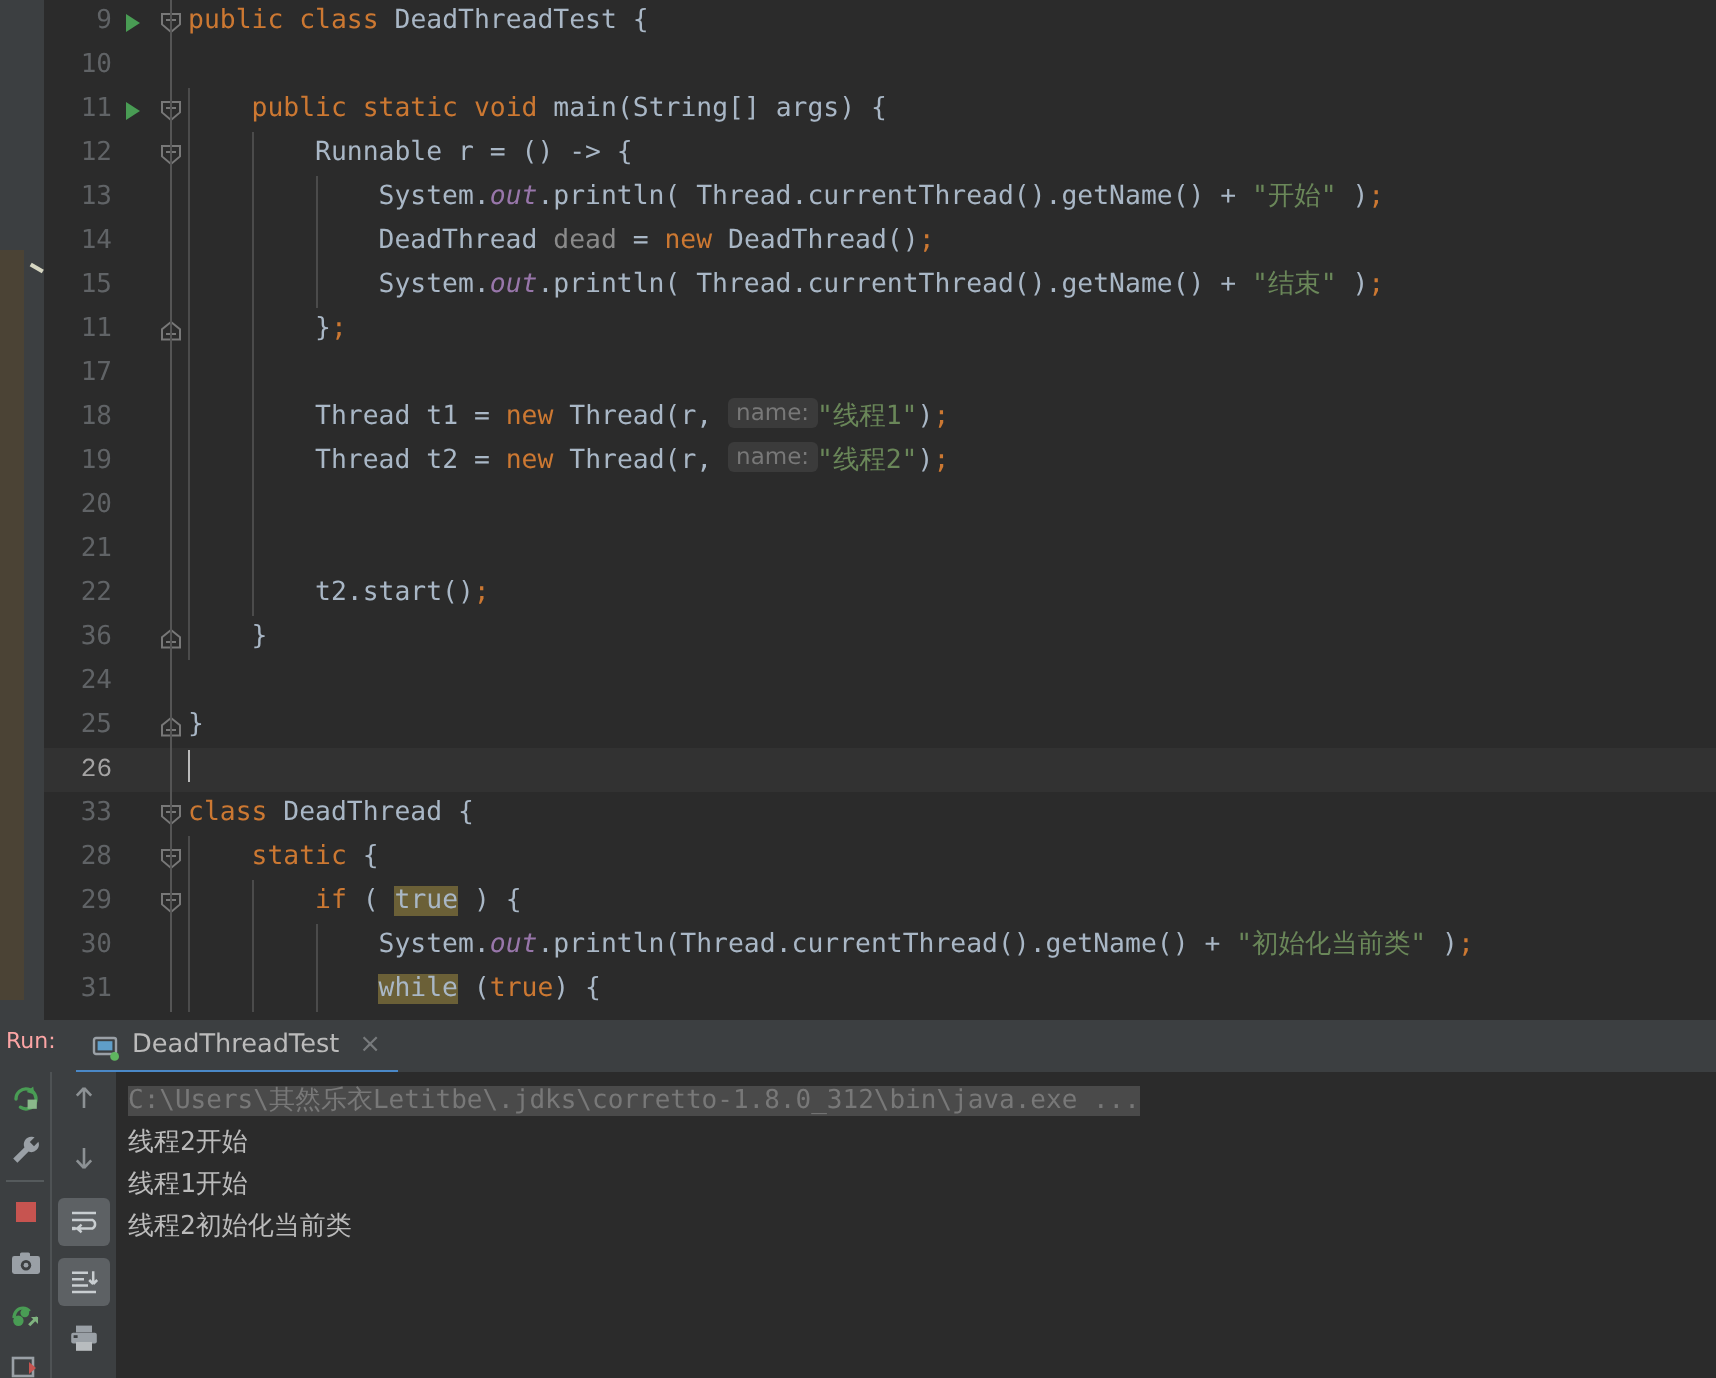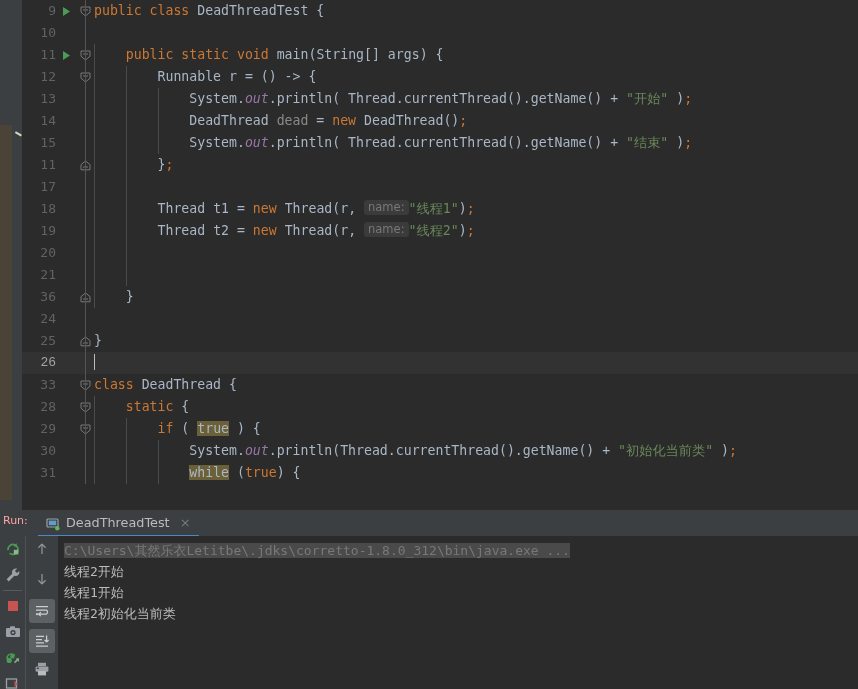--- a/index.html
+++ b/index.html
@@ -218,20 +218,21 @@
         <div class="code-line"><span class="linenum">15</span><span class="guide" style="left: 63px; background: rgb(85, 85, 85);"></span><span class="guide" style="left: 72px;"></span><span class="guide" style="left: 103.8px;"></span><span class="guide" style="left: 135.6px;"></span><span class="codetext"><span class="plain">            </span><span class="cls">System</span><span class="plain">.</span><span class="field-s">out</span><span class="plain">.println( </span><span class="cls">Thread</span><span class="plain">.</span><span class="m-stat">currentThread</span><span class="plain">().getName() + </span><span class="str">"结束"</span><span class="plain"> )</span><span class="semi">;</span></span></div>
         <div class="code-line"><span class="linenum">11</span><span class="fold" style="padding-top: 6px;"><svg width="11" height="11" viewBox="0 0 11 11">
               <path d="M1 9.8 H10 V4.6 L5.5 1 L1 4.6 Z" fill="none" stroke="#787878" stroke-width="1"></path>
               <path d="M3 7 H8" stroke="#787878" stroke-width="1"></path>
             </svg></span><span class="guide" style="left: 63px; background: rgb(85, 85, 85);"></span><span class="guide" style="left: 72px;"></span><span class="guide" style="left: 103.8px;"></span><span class="codetext"><span class="plain">        }</span><span class="semi">;</span></span></div>
         <div class="code-line"><span class="linenum">17</span><span class="guide" style="left: 63px; background: rgb(85, 85, 85);"></span><span class="guide" style="left: 72px;"></span><span class="guide" style="left: 103.8px;"></span><span class="codetext"></span></div>
         <div class="code-line"><span class="linenum">18</span><span class="guide" style="left: 63px; background: rgb(85, 85, 85);"></span><span class="guide" style="left: 72px;"></span><span class="guide" style="left: 103.8px;"></span><span class="codetext"><span class="plain">        </span><span class="cls">Thread</span><span class="plain"> </span><span class="plain">t1</span><span class="plain"> = </span><span class="kw">new</span><span class="plain"> </span><span class="cls">Thread</span><span class="plain">(r, </span><span class="hint-pill">name:</span><span class="str">"线程1"</span><span class="plain">)</span><span class="semi">;</span></span></div>
         <div class="code-line"><span class="linenum">19</span><span class="guide" style="left: 63px; background: rgb(85, 85, 85);"></span><span class="guide" style="left: 72px;"></span><span class="guide" style="left: 103.8px;"></span><span class="codetext"><span class="plain">        </span><span class="cls">Thread</span><span class="plain"> </span><span class="plain">t2</span><span class="plain"> = </span><span class="kw">new</span><span class="plain"> </span><span class="cls">Thread</span><span class="plain">(r, </span><span class="hint-pill">name:</span><span class="str">"线程2"</span><span class="plain">)</span><span class="semi">;</span></span></div>
         <div class="code-line"><span class="linenum">20</span><span class="guide" style="left: 63px; background: rgb(85, 85, 85);"></span><span class="guide" style="left: 72px;"></span><span class="guide" style="left: 103.8px;"></span><span class="codetext"></span></div>
         <div class="code-line"><span class="linenum">21</span><span class="guide" style="left: 63px; background: rgb(85, 85, 85);"></span><span class="guide" style="left: 72px;"></span><span class="guide" style="left: 103.8px;"></span></div>
+        <div class="code-line"><span class="linenum">22</span><span class="guide" style="left: 63px; background: rgb(85, 85, 85);"></span><span class="guide" style="left: 72px;"></span><span class="guide" style="left: 103.8px;"></span><span class="codetext"><span class="plain">        t2.start()</span><span class="semi">;</span></span></div>
         <div class="code-line"><span class="linenum">36</span><span class="fold" style="padding-top: 6px;"><svg width="11" height="11" viewBox="0 0 11 11">
               <path d="M1 9.8 H10 V4.6 L5.5 1 L1 4.6 Z" fill="none" stroke="#787878" stroke-width="1"></path>
               <path d="M3 7 H8" stroke="#787878" stroke-width="1"></path>
             </svg></span><span class="guide" style="left: 63px; background: rgb(85, 85, 85);"></span><span class="guide" style="left: 72px;"></span><span class="codetext"><span class="plain">    }</span></span></div>
         <div class="code-line"><span class="linenum">24</span><span class="guide" style="left: 63px; background: rgb(85, 85, 85);"></span><span class="codetext"></span></div>
         <div class="code-line"><span class="linenum">25</span><span class="fold" style="padding-top: 6px;"><svg width="11" height="11" viewBox="0 0 11 11">
               <path d="M1 9.8 H10 V4.6 L5.5 1 L1 4.6 Z" fill="none" stroke="#787878" stroke-width="1"></path>
               <path d="M3 7 H8" stroke="#787878" stroke-width="1"></path>
             </svg></span><span class="guide" style="left: 63px; background: rgb(85, 85, 85);"></span><span class="codetext"><span class="plain">}</span></span></div>
         <div class="code-line current"><span class="linenum">26</span><span class="guide" style="left: 63px; background: rgb(85, 85, 85);"></span><span class="codetext"><span class="caret"></span></span></div>

